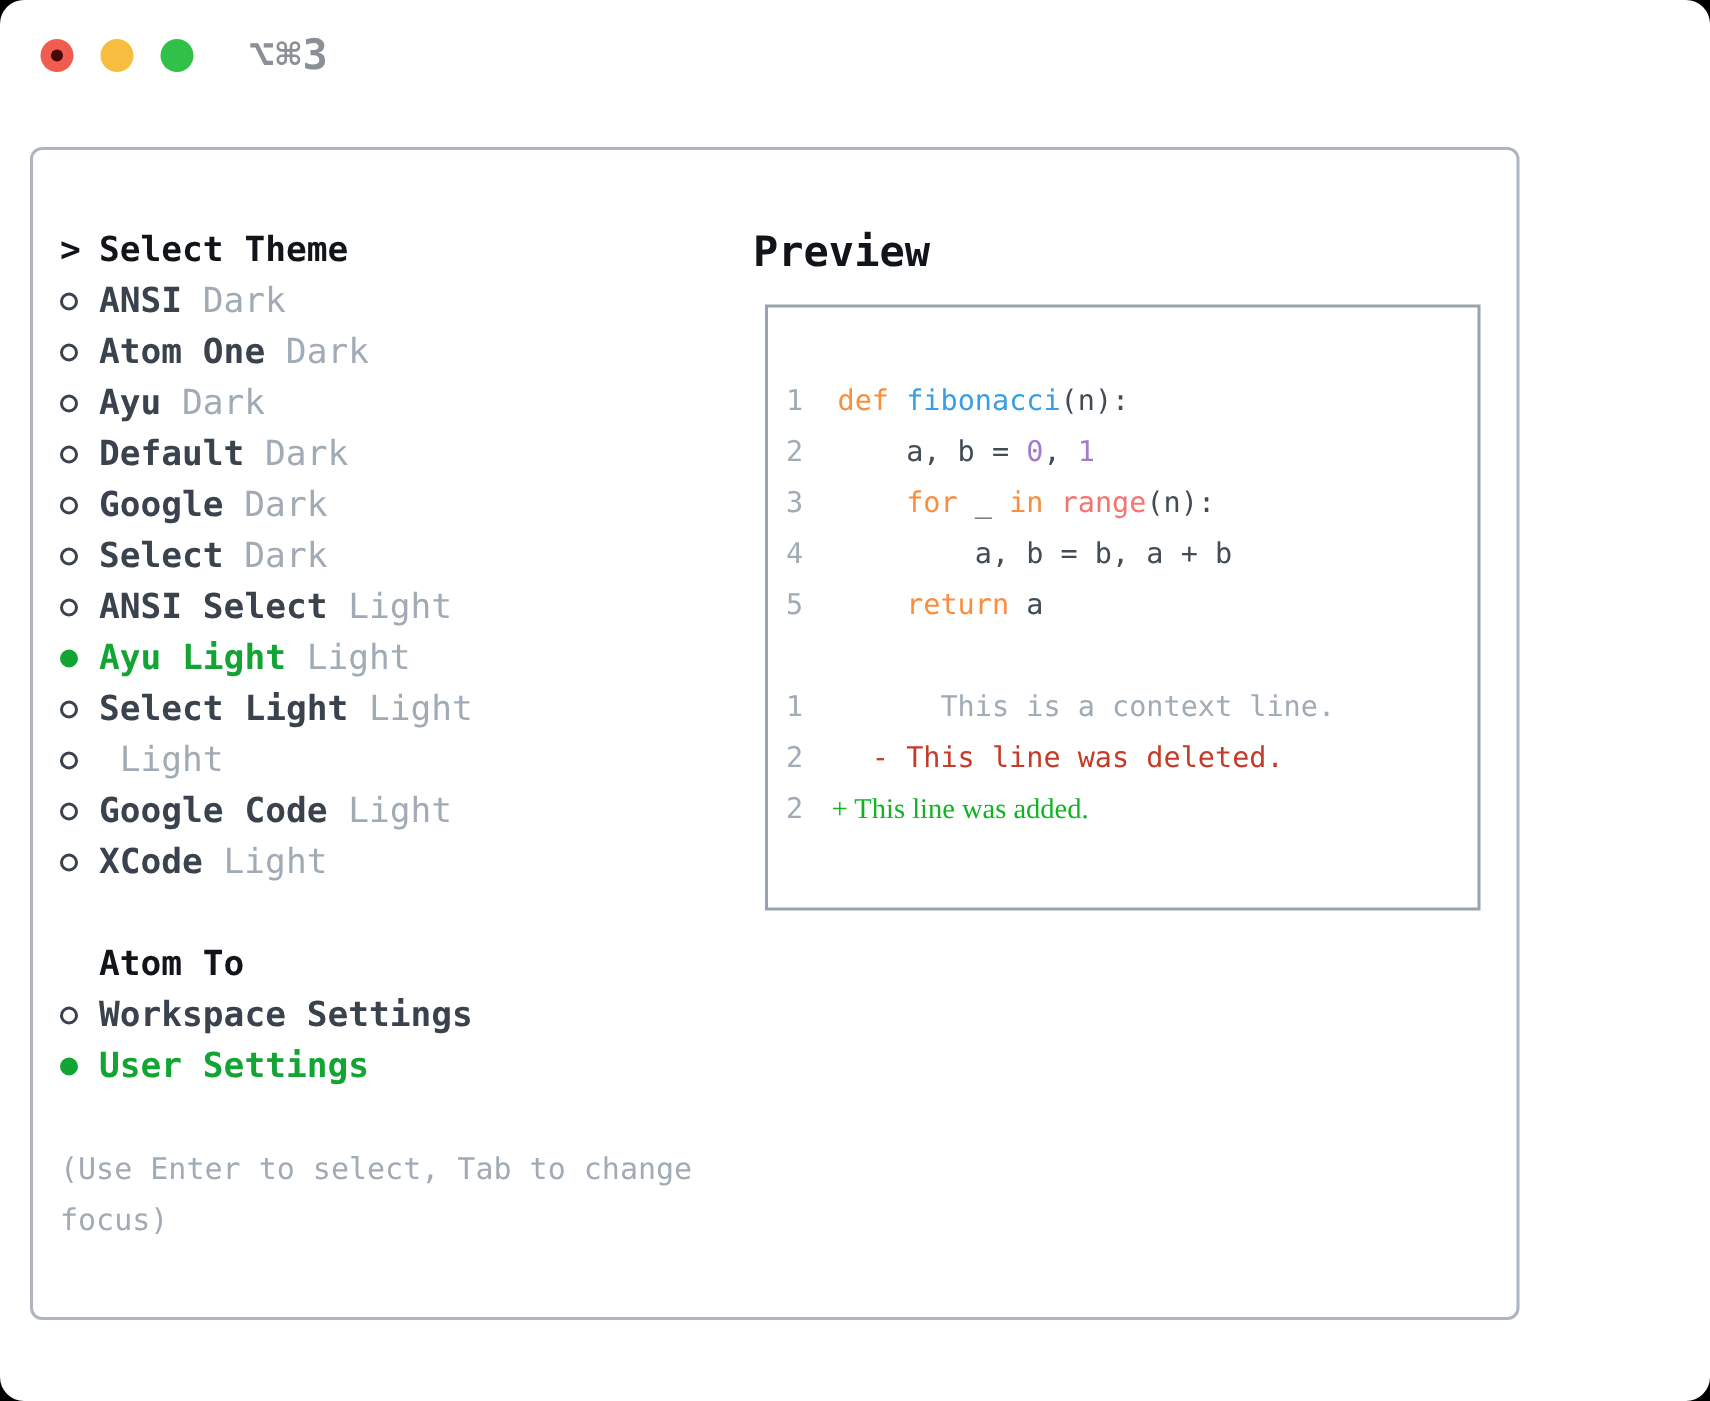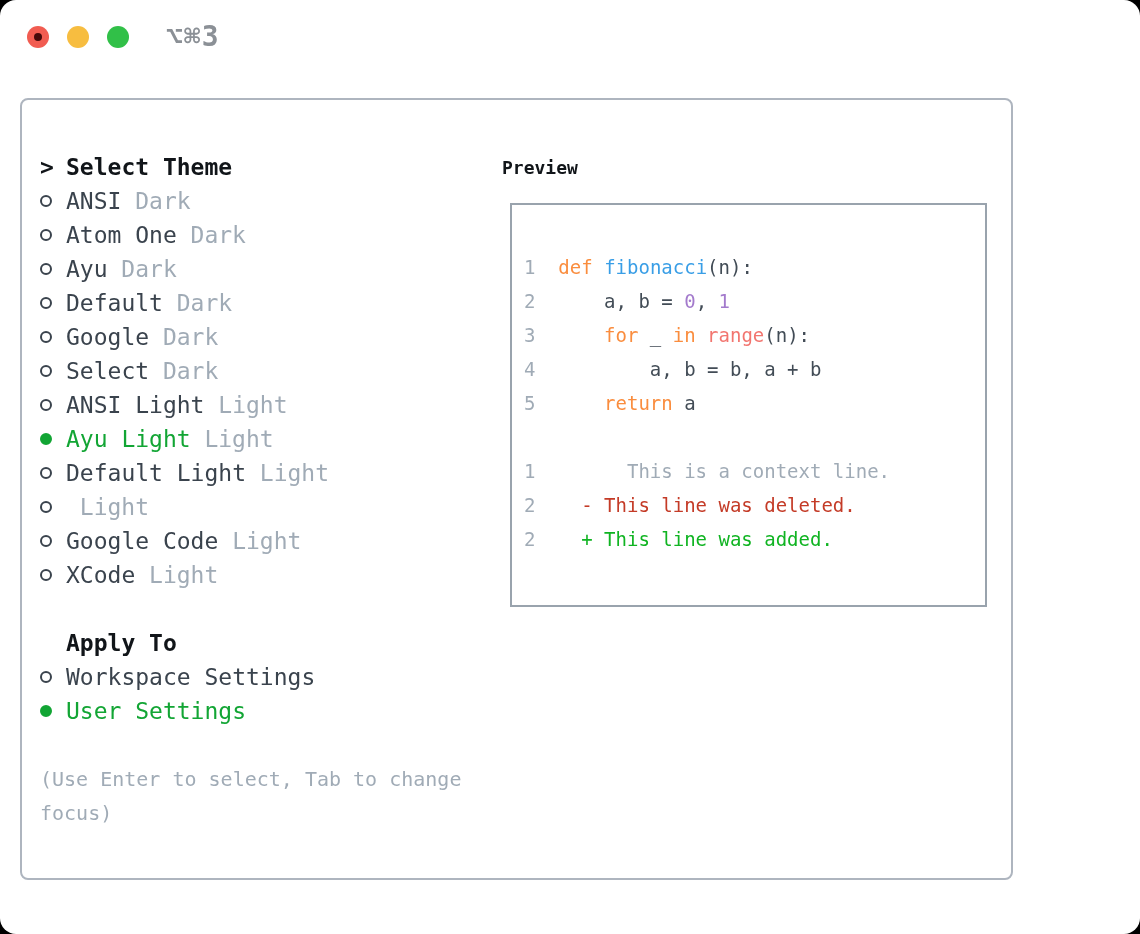--- a/index.html
+++ b/index.html
@@ -19,44 +19,44 @@
   
   .panel{position:absolute;left:20px;top:98px;width:989px;height:778px;
     border:2px solid var(--panel_border);border-radius:8px;background:#fff;}
   .row{display:flex;align-items:center;height:34px;font-size:23px;}
   .left-col{position:absolute;left:18px;top:50px;}
   .marker{width:26px;flex:0 0 26px;display:flex;align-items:center;}
   .prompt{font-weight:700;color:var(--header_fg);font-size:23px;}
   .radio{width:12px;height:12px;border-radius:50%;border:2px solid var(--item_fg);box-sizing:border-box;}
   .selected .radio{background:var(--accent_green);border-color:var(--accent_green);}
   .header-label{font-weight:700;color:var(--header_fg);}
-  .item-name{color:var(--item_fg);}
+  .item-name{color:var(--item_fg);font-weight:bold;}
   .selected .item-name{color:var(--accent_green);}
   .item-variant{color:var(--muted_gray);margin-left:13.8px;}
   .apply-section{margin-top:34px;}
   .apply-header .marker{visibility:hidden;}
   .help-text{position:absolute;left:18px;top:662px;width:440px;
     font-size:20px;line-height:34px;color:var(--muted_gray);}
   
   .preview-header{position:absolute;left:480px;top:50px;height:34px;display:flex;align-items:center;
-    font-size:18px;font-weight:700;color:var(--header_fg);text-align:right;}
+    font-size:28px;font-weight:700;color:var(--header_fg);text-align:right;}
   .preview-box{position:absolute;left:488px;top:103px;width:473px;height:400px;
     border:2px solid var(--preview_border);background:#fff;}
   .code{position:absolute;left:12px;top:45px;margin:0;font-size:19px;line-height:34px;white-space:pre;
     font-family:"DejaVu Sans Mono","DejaVu Sans",monospace;}
   .code-line{height:34px;}
   .ln{color:var(--muted_gray);}
   .tok-fg{color:var(--code_fg);}
   .tok-kw{color:var(--keyword_orange);}
   .tok-fn{color:var(--function_blue);}
   .tok-num{color:var(--number_purple);}
   .tok-call{color:var(--call_salmon);}
   .tok-ctx{color:var(--muted_gray);}
   .tok-del{color:var(--diff_deleted_red);}
-  .tok-add{color:var(--diff_added_green);}
+  .tok-add{color:var(--diff_added_green);font-family:Liberation Serif, serif;}
 </style>
 </head>
 <body>
 
 <div class="screen">
 
   <div class="titlebar">
     <button class="tl tl-close"></button>
     <button class="tl tl-min"></button>
     <button class="tl tl-zoom"></button>
@@ -111,35 +111,35 @@
     <span class="marker">
       <span class="radio"></span>
     </span>
     <span class="item-name">Select</span>
     <span class="item-variant">Dark</span>
   </div>
           <div class="row theme-item">
     <span class="marker">
       <span class="radio"></span>
     </span>
-    <span class="item-name">ANSI Light</span>
+    <span class="item-name">ANSI Select</span>
     <span class="item-variant">Light</span>
   </div>
           <div class="row theme-item selected">
     <span class="marker">
       <span class="radio"></span>
     </span>
     <span class="item-name">Ayu Light</span>
     <span class="item-variant">Light</span>
   </div>
           <div class="row theme-item">
     <span class="marker">
       <span class="radio"></span>
     </span>
-    <span class="item-name">Default Light</span>
+    <span class="item-name">Select Light</span>
     <span class="item-variant">Light</span>
   </div>
           <div class="row theme-item">
     <span class="marker">
       <span class="radio"></span>
     </span>
     <span class="item-variant">Light</span>
   </div>
           <div class="row theme-item">
     <span class="marker">
@@ -153,21 +153,21 @@
       <span class="radio"></span>
     </span>
     <span class="item-name">XCode</span>
     <span class="item-variant">Light</span>
   </div>
         </div>
 
       <div class="apply-section">
         <div class="row apply-header">
           <span class="marker"></span>
-          <span class="header-label">Apply To</span>
+          <span class="header-label">Atom To</span>
         </div>
         <div id="apply-list">
             <div class="row apply-item">
     <span class="marker">
       <span class="radio"></span>
     </span>
     <span class="item-name">Workspace Settings</span>
   </div>
             <div class="row apply-item selected">
     <span class="marker">

